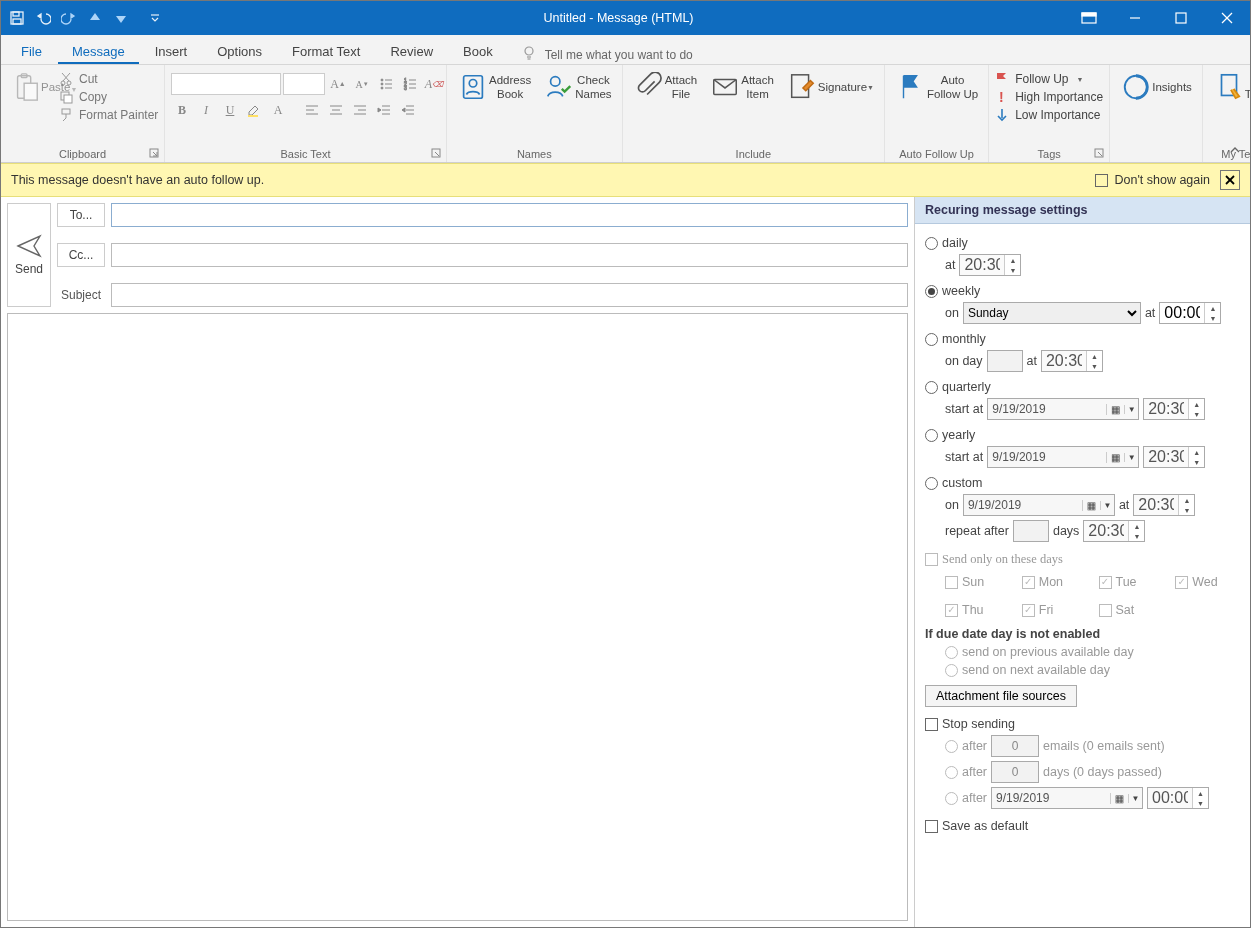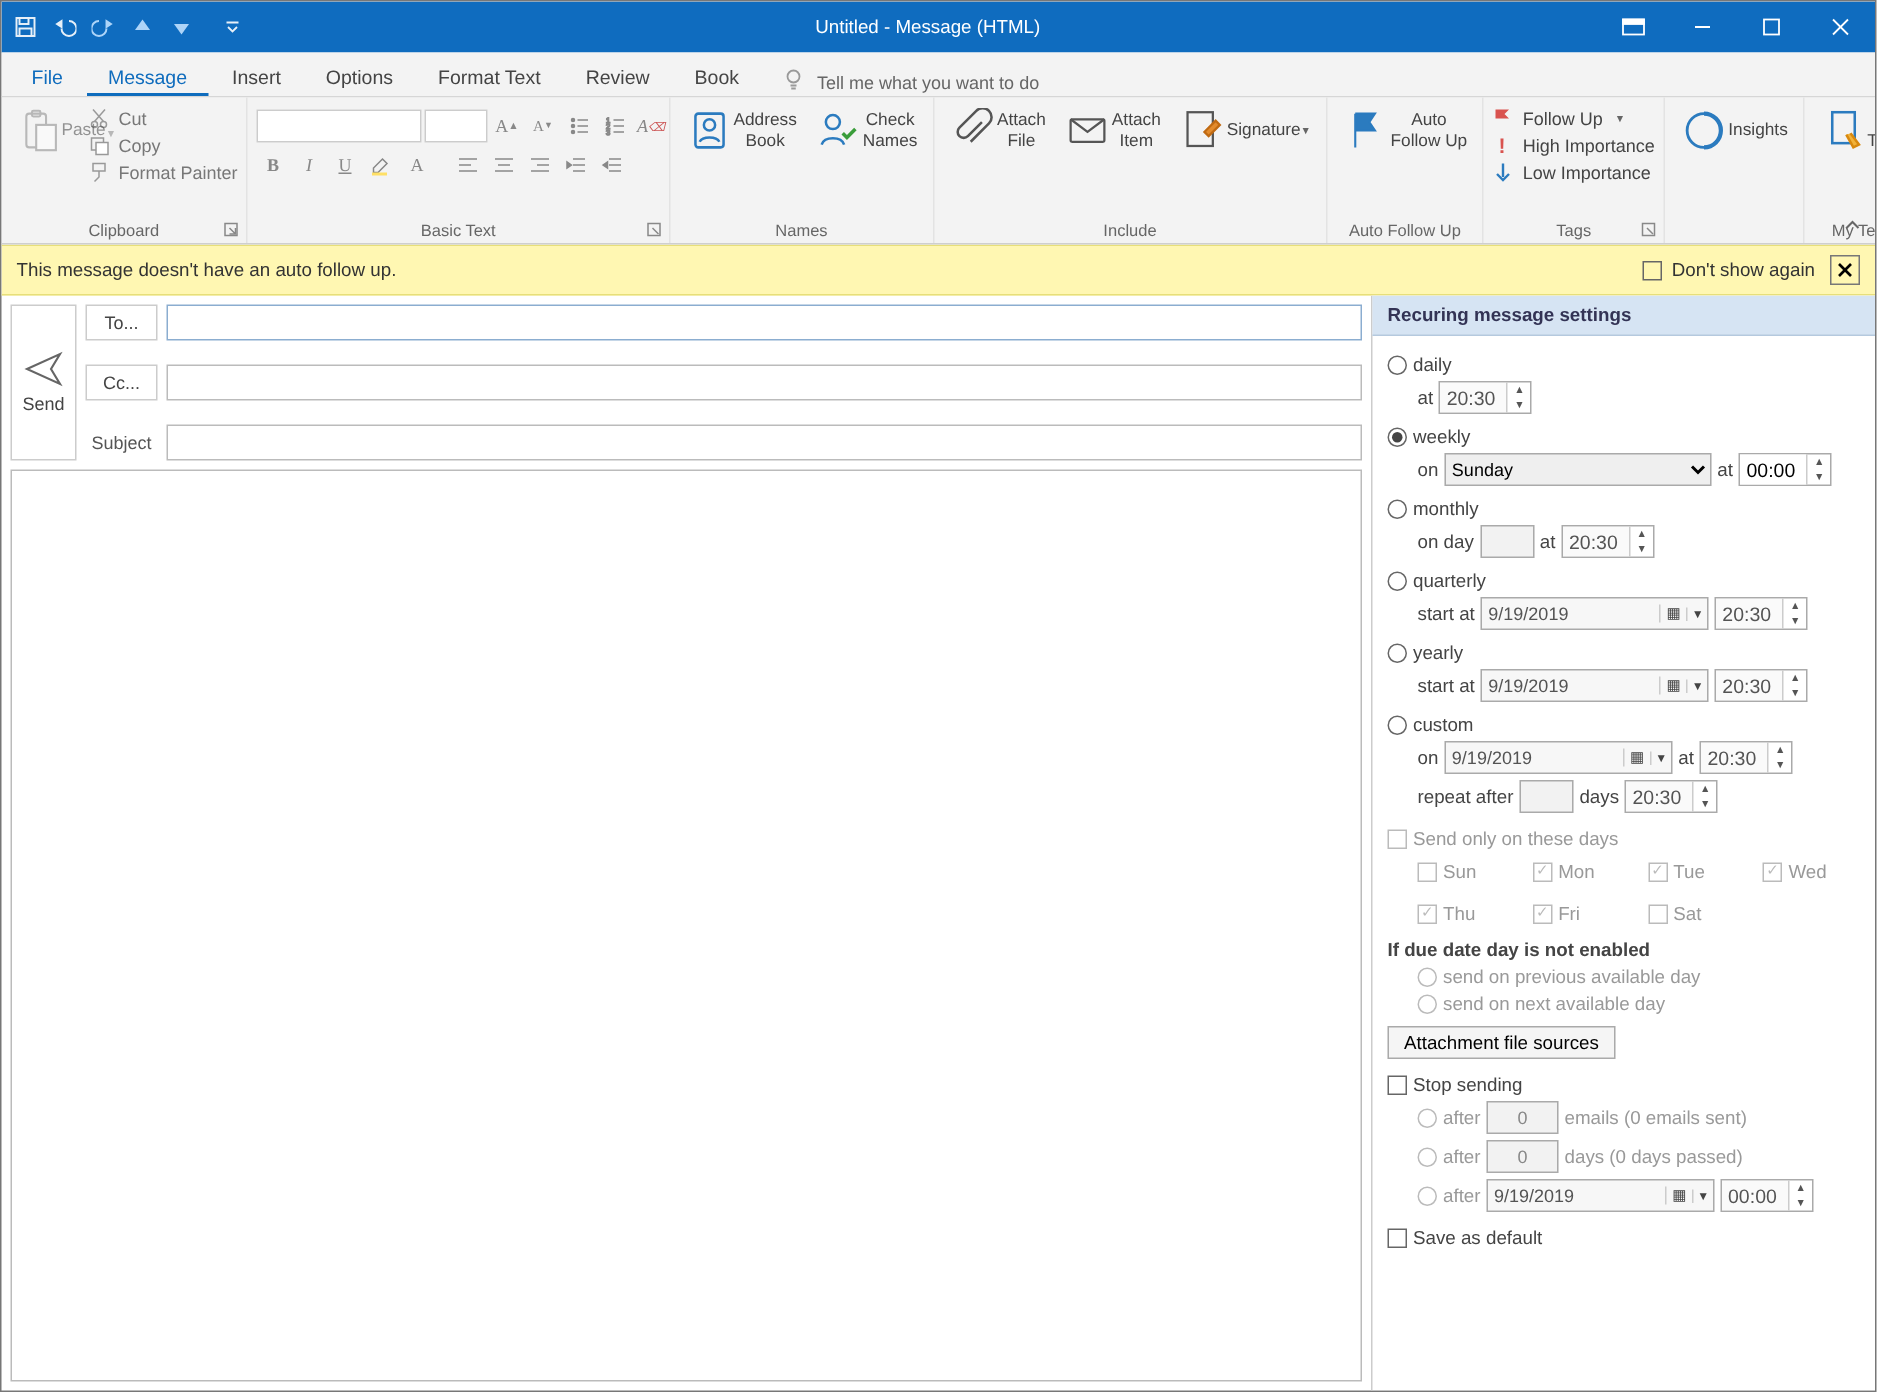--- a/index.html
+++ b/index.html
@@ -64,21 +64,21 @@
   .rline.sub { padding-left:20px;}
   .radio { width:13px; height:13px; border:1px solid #666; border-radius:50%; display:inline-flex; align-items:center; justify-content:center;}
   .radio.selected::after{content:""; width:7px; height:7px; background:#444; border-radius:50%;}
   .radio.disabled{border-color:#bbb;}
   .chkbox { width:13px; height:13px; border:1px solid #666; display:inline-flex; align-items:center; justify-content:center; font-size:10px; line-height:1; color:#666;}
   .chkbox.disabled{border-color:#bbb; color:#bbb;}
   .chkbox.checked::after{content:"✓";}
   input.small { height:22px; border:1px solid #aaa; padding:0 4px; font-size:12px; background:#fff;}
   input.small[disabled]{background:#f2f2f2; color:#888;}
   .spin { display:flex; align-items:center; border:1px solid #aaa; height:22px;}
-  .spin input{border:none; width:44px; height:20px; padding:0 4px; font-size:13px;}
+  .spin input{border:none; width:44px; height:20px; padding:0 4px; font-size:16px;}
   .spin .arrows{ width:16px; display:flex; flex-direction:column; border-left:1px solid #ccc;}
   .spin .arrows div{height:10px; display:flex; align-items:center; justify-content:center; font-size:7px; color:#555;}
   .date { display:flex; align-items:center; border:1px solid #aaa; height:22px; background:#f7f7f7;}
   .date input{border:none; background:transparent; width:118px; padding:0 4px; font-size:12px;}
   .date .cal{width:18px; display:flex; align-items:center; justify-content:center; border-left:1px solid #ccc; font-size:10px;}
   .date .drop{width:14px; display:flex; align-items:center; justify-content:center; font-size:8px; border-left:1px solid #ccc;}
   select.day { height:22px; border:1px solid #aaa; width:178px; font-size:12px;}
   .rbtn-plain { border:1px solid #aaa; background:#f5f5f5; padding:3px 10px; font-size:12.5px;}
   .dayset { display:grid; grid-template-columns: repeat(4, 1fr); gap:6px 12px; padding-left:20px;}
   .section-label{font-weight:600;}
@@ -618,21 +618,21 @@
         <span>days</span>
         <div class="spin">
             <input disabled="" value="20:30" style="">
             <div class="arrows">
               <div>▲</div>
               <div>▼</div>
             </div>
           </div>
       </div>
 
-      <div class="rline" style="margin-top:10px;">
+      <div class="rline" style="margin-top:10px;font-family:Liberation Serif, serif;">
           <span class="chkbox disabled"></span>
           <span class="disabled-text">Send only on these days</span>
         </div>
       <div class="dayset">
         <label class="rline">
             <span class="chkbox disabled"></span>
             <span class="disabled-text">Sun</span>
           </label>
         <label class="rline">
             <span class="chkbox disabled checked"></span>

